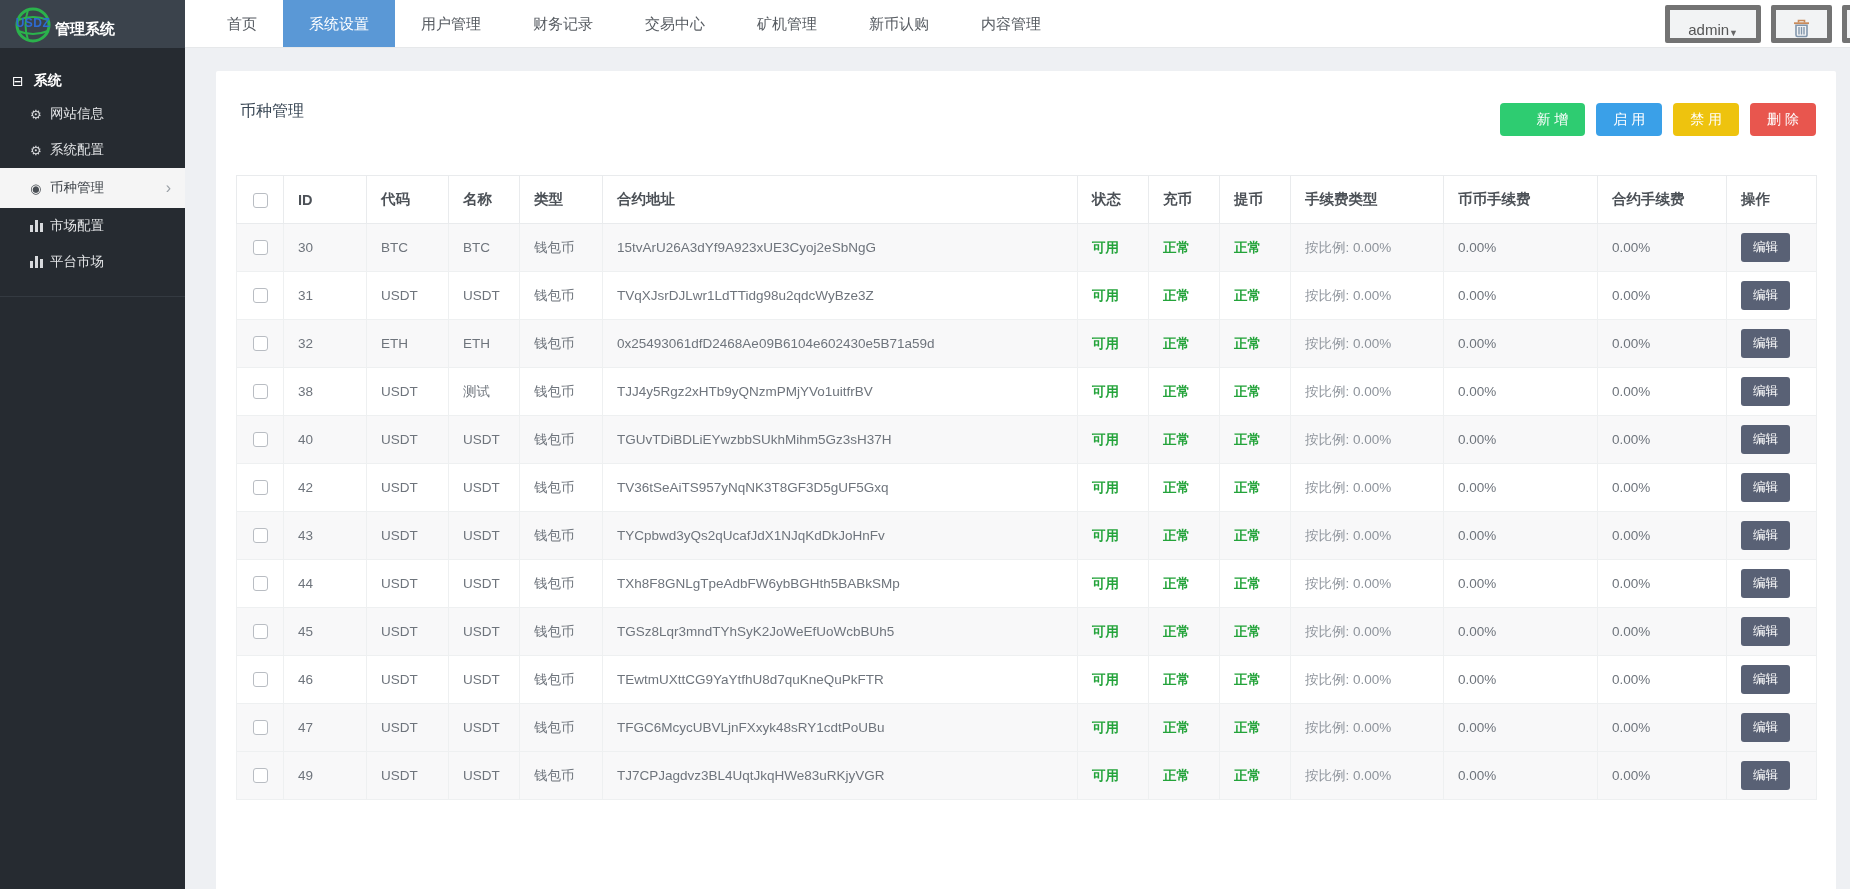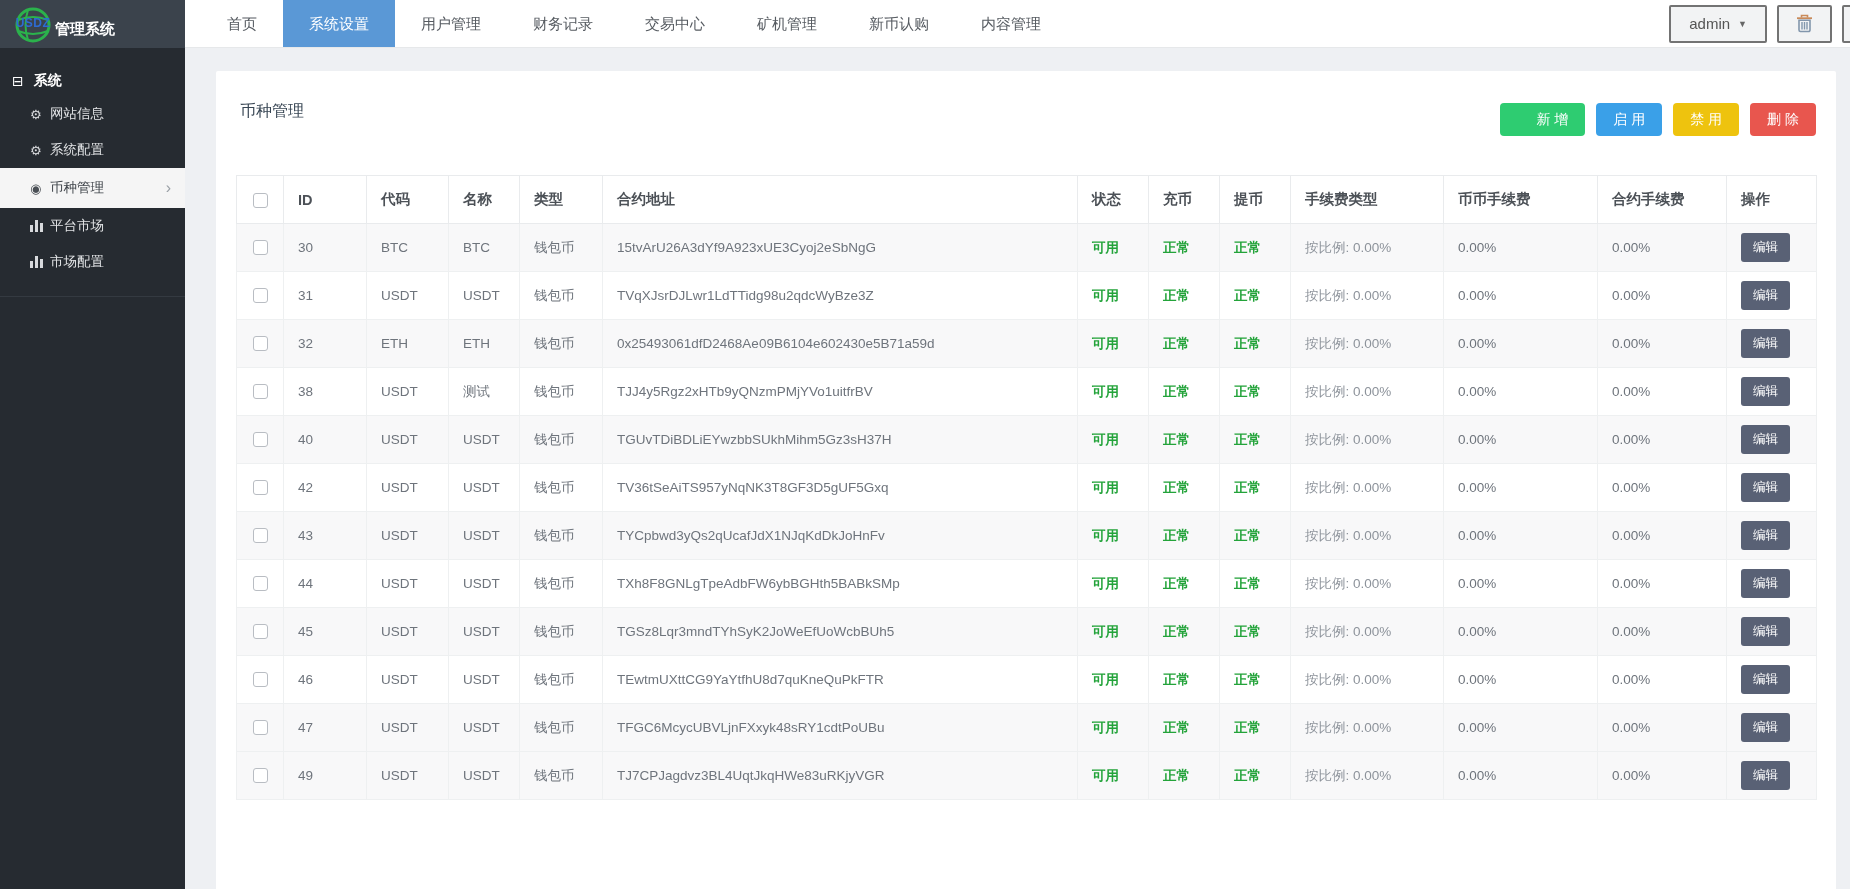--- a/index.html
+++ b/index.html
@@ -13,22 +13,22 @@
   .logo { width:185px; height:48px; background:#3b434c; display:flex; align-items:center; padding-left:12px; flex:none; }
   .globe { position:relative; width:42px; height:42px; flex:none; }
   .globe svg { position:absolute; top:3px; left:2px; }
   .usdz { position:absolute; top:13px; left:0; width:42px; text-align:center;
           color:#2d6bd2; font-size:12px; font-weight:800; letter-spacing:.5px; }
   .logo-title { color:#fff; font-size:15px; font-weight:600; margin:10px 0 0 1px; }
   .nav { display:flex; flex:1; padding-left:16px; }
   .tab { line-height:48px; padding:0 26px; font-size:15px; color:#565b61; cursor:pointer; }
   .tab.active { background:#5a98d6; color:#fff; }
   .topbar-right { display:flex; align-items:center; gap:10px; padding-right:0; }
-  .top-btn { height:38px; background:#f2f3f4; border:2px solid #737373; border-radius:2px;
-             color:#555; font-size:15px; padding:0 18px; display:flex; align-items:center; gap:8px;
+  .top-btn { height:38px; background:#f2f3f4; border:5px solid #737373; border-radius:2px;
+             color:#555; font-size:15px; padding:0 18px; display:flex; align-items:flex-end; gap:0;
              cursor:pointer; font-family:inherit; }
   .caret { font-size:9px; color:#666; }
   .icon-btn { padding:0 17px; }
   .sliver { width:22px; padding:0; margin-right:-14px; }
 
   
   .sidebar { position:absolute; top:48px; left:0; bottom:0; width:185px; background:#262b31; }
   .side-section { color:#fff; font-size:14px; font-weight:700; padding:24px 0 6px 12px;
                   display:flex; align-items:center; gap:10px; cursor:pointer; }
   .minus-icon { font-size:14px; color:#fff; font-weight:400; }
@@ -140,31 +140,31 @@
           <span class="chev">›</span>
         </div>
         <div class="side-item">
           <span class="ic">
             <svg width="13" height="12" viewBox="0 0 13 12">
               <rect x="0" y="5" width="3" height="7"></rect>
               <rect x="5" y="0" width="3" height="12"></rect>
               <rect x="10" y="3" width="3" height="9"></rect>
             </svg>
           </span>
-          <span>平台市场</span>
+          <span>市场配置</span>
         </div>
         <div class="side-item">
           <span class="ic">
             <svg width="13" height="12" viewBox="0 0 13 12">
               <rect x="0" y="5" width="3" height="7"></rect>
               <rect x="5" y="0" width="3" height="12"></rect>
               <rect x="10" y="3" width="3" height="9"></rect>
             </svg>
           </span>
-          <span>市场配置</span>
+          <span>平台市场</span>
         </div>
       </div>
     <div class="side-divider"></div>
   </aside>
 
   <main class="main">
     <section class="card">
       <div class="card-head">
         <h1 class="page-title">币种管理</h1>
         <div class="actions" id="actions">

